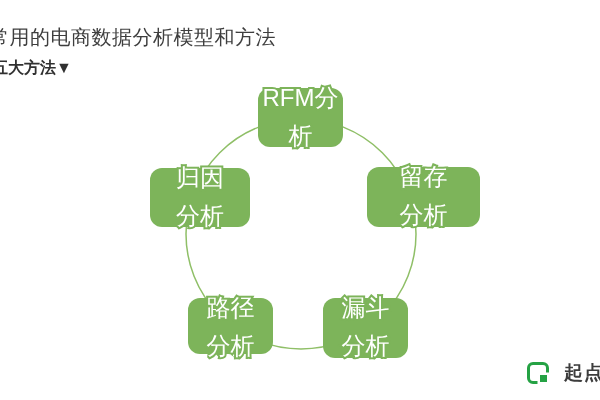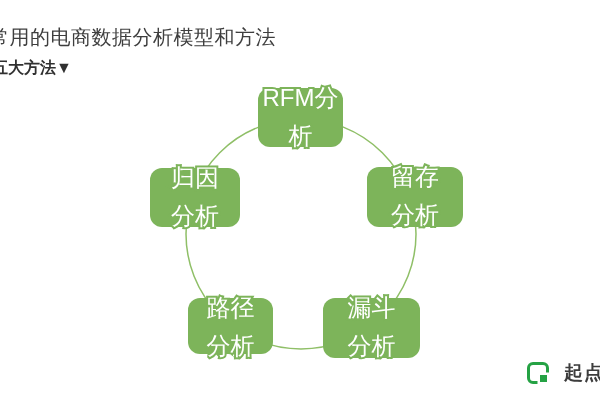--- a/index.html
+++ b/index.html
@@ -24,24 +24,24 @@
   .node-text{
     position:absolute;left:0;right:0;top:-9px;
     text-align:center;font-weight:400;font-size:24px;line-height:38px;
     color:#ffffff;
     -webkit-text-stroke:4px #7db45a;
     paint-order:stroke fill;
     white-space:nowrap;
   }
   .node-text span{display:block;}
   .n-rfm        {left:258px;top:88px; width:85px;height:59px;}
-  .n-attribution{left:150px;top:168px;width:90px;height:59px;}
-  .n-retention  {left:367px;top:167px;width:96px;height:60px;}
+  .n-attribution{left:150px;top:168px;width:100px;height:59px;}
+  .n-retention  {left:367px;top:167px;width:113px;height:60px;}
   .n-path       {left:188px;top:298px;width:85px;height:56px;}
-  .n-funnel     {left:323px;top:298px;width:85px;height:60px;padding-left:12px;}
+  .n-funnel     {left:323px;top:298px;width:85px;height:60px;}
   .logo{
     position:absolute;left:527px;top:360px;height:26px;
     display:flex;align-items:center;gap:7px;
   }
   .logo-icon{
     position:relative;width:22px;height:22px;box-sizing:border-box;
     border:3px solid #25a244;border-radius:6px;background:#fff;
   }
   .logo-dot{
     position:absolute;right:-1px;bottom:-1px;width:7px;height:7px;

